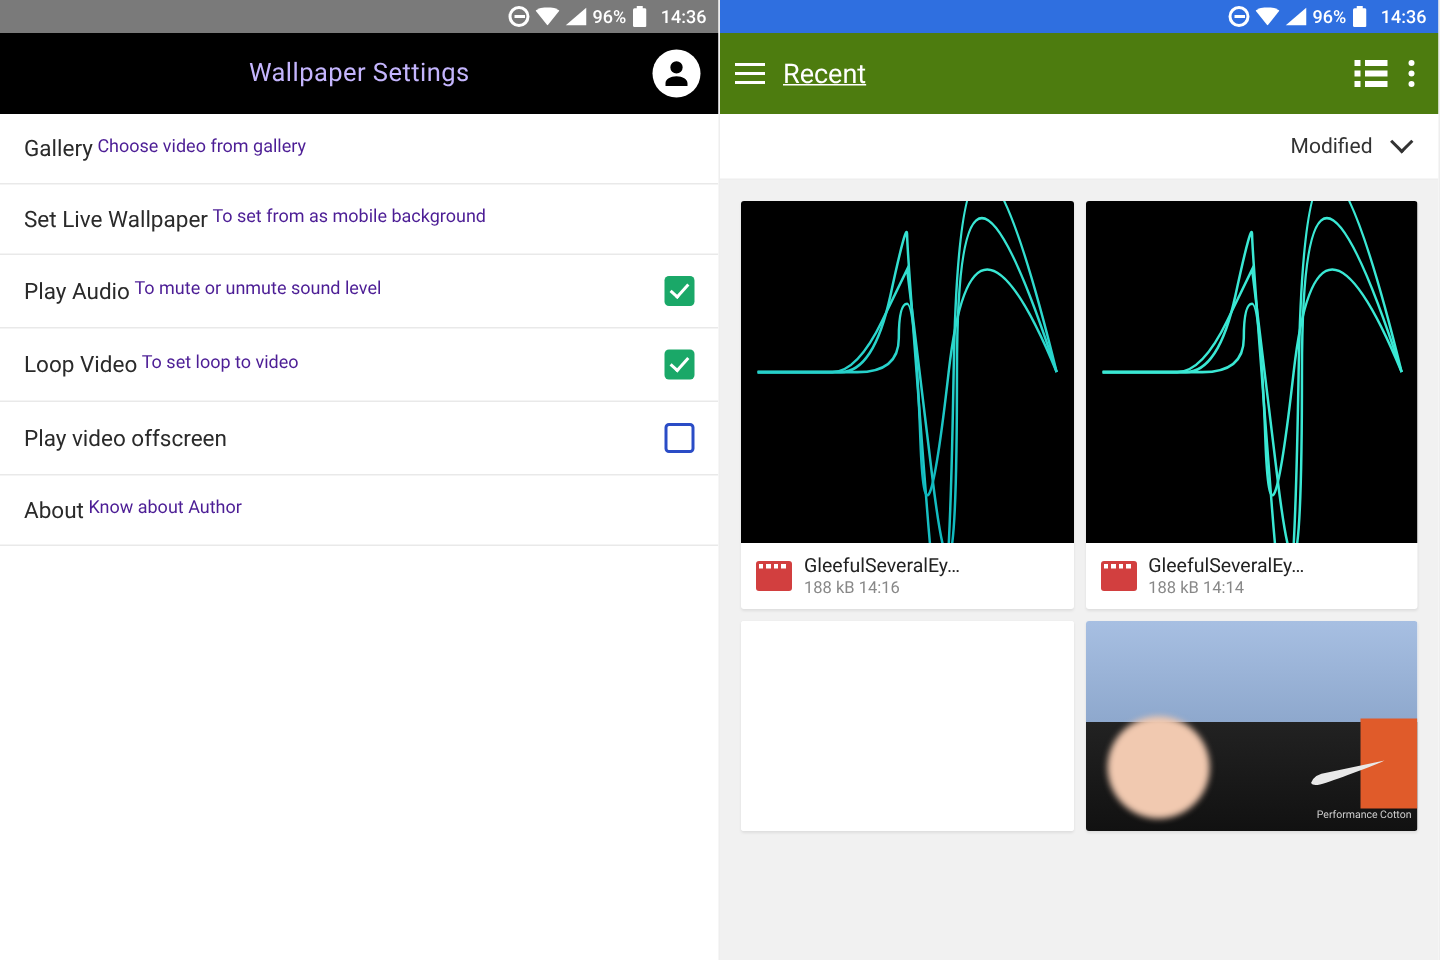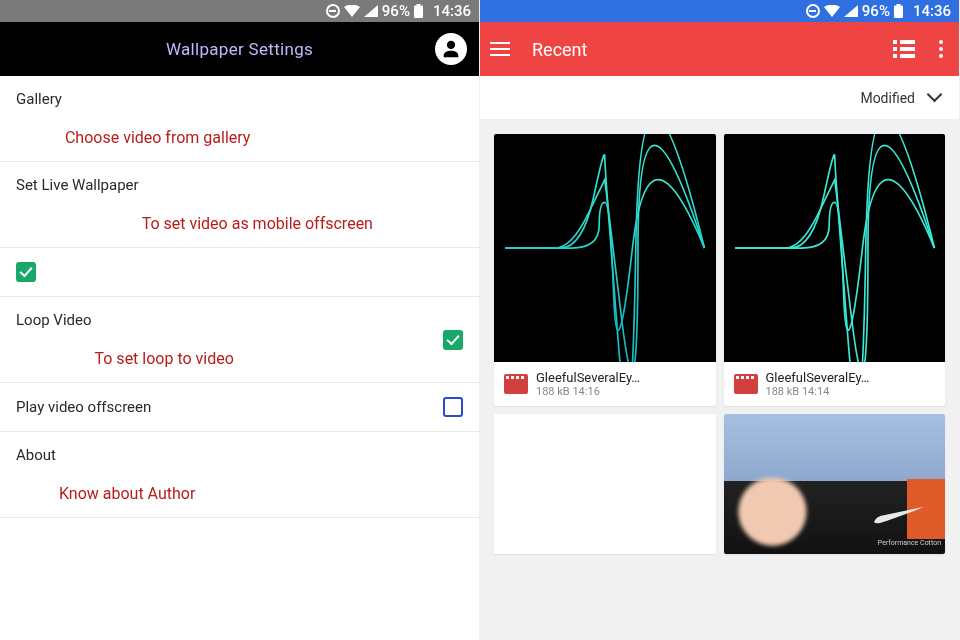--- a/index.html
+++ b/index.html
@@ -1,47 +1,47 @@
 <!DOCTYPE html>
 <html><head>
 <meta charset="utf-8">
 <style>
   * { box-sizing: border-box; margin: 0; padding: 0; }
   body { font-family: Roboto, -apple-system, BlinkMacSystemFont, "Segoe UI", Arial, sans-serif; background: #fff; width: 960px; height: 640px; overflow: hidden; }
   .canvas { display: flex; width: 960px; height: 640px; }
   .phone { flex: 0 0 480px; height: 640px; display: flex; flex-direction: column; border-right: 1px solid #eee; background: #fff; position: relative; overflow: hidden; }
 
   
-  .statusbar { height: 22px; display: flex; align-items: center; justify-content: flex-end; padding: 0 8px; font-size: 15px; font-weight: 500; color: #fff; gap: 4px; }
+  .statusbar { height: 22px; display: flex; align-items: center; justify-content: flex-end; padding: 0 8px; font-size: 12px; font-weight: 500; color: #fff; gap: 4px; }
   .statusbar.grey { background: #7a7a7a; }
   .statusbar.blue { background: #2f6fe0; }
   .status-sep { width: 2px; }
   .dnd-icon { width: 14px; height: 14px; border-radius: 50%; border: 2px solid #fff; display: inline-flex; align-items: center; justify-content: center; }
   .dnd-icon::after { content: ""; width: 7px; height: 2px; background: #fff; }
   .wifi, .sig, .batt { display: inline-flex; align-items: center; justify-content: center; }
 
   
   .appbar-dark { height: 54px; background: #000; color: #c4b5fd; display: flex; align-items: center; justify-content: center; position: relative; }
   .appbar-dark .title { font-size: 17px; font-weight: 400; letter-spacing: .3px; }
   .appbar-dark .avatar { position: absolute; right: 12px; width: 32px; height: 32px; border-radius: 50%; background: #fff; display: flex; align-items: center; justify-content: center; }
   .appbar-dark .avatar svg { width: 22px; height: 22px; fill: #000; }
 
   
   .settings-list { flex: 1; overflow: hidden; }
   .setting-row { display: flex; align-items: center; justify-content: space-between; padding: 14px 16px; border-bottom: 1px solid #e9e9e9; }
   .setting-text { display: flex; flex-direction: row; gap: 3px; }
   .setting-title { font-size: 15px; color: #2a2a2a; font-weight: 400; }
-  .setting-sub { font-size: 16px; color: #b91c1c; margin-top: 38px; }
+  .setting-sub { font-size: 12px; color: #4c1d95; }
   .chk { width: 20px; height: 20px; border-radius: 3px; display: flex; align-items: center; justify-content: center; }
   .chk.on { background: #1aa868; }
   .chk.on::after { content: ""; width: 10px; height: 5px; border-left: 2px solid #fff; border-bottom: 2px solid #fff; transform: rotate(-48deg); margin-top: -3px; }
   .chk.off { border: 2px solid #2a4cc6; }
 
   
-  .appbar-blue { height: 54px; background: #ef4444; color: #fff; display: flex; align-items: center; padding: 0 10px; gap: 18px; }
+  .appbar-blue { height: 54px; background: #4d7c0f; color: #fff; display: flex; align-items: center; padding: 0 10px; gap: 8px; text-decoration: underline; }
   .hamburger { display: flex; flex-direction: column; gap: 4px; width: 24px; padding: 4px 0; }
   .hamburger span { height: 2px; background: #fff; width: 20px; }
   .appbar-blue .title { font-size: 18px; font-weight: 400; flex: 1; }
   .list-icon-box { display: flex; flex-direction: column; gap: 3px; width: 22px; }
   .list-icon-box .bar { display: flex; gap: 3px; }
   .list-icon-box .dot { width: 4px; height: 4px; background: #fff; }
   .list-icon-box .line { flex: 1; height: 4px; background: #fff; }
   .kebab { display: flex; flex-direction: column; gap: 3px; padding: 0 6px; }
   .kebab span { width: 4px; height: 4px; border-radius: 50%; background: #fff; }
 
@@ -117,24 +117,28 @@
     <div class="settings-list">
       <div class="setting-row">
         <div class="setting-text">
           <span class="setting-title">Gallery</span>
           <span class="setting-sub">Choose video from gallery</span>
         </div>
       </div>
       <div class="setting-row">
         <div class="setting-text">
           <span class="setting-title">Set Live Wallpaper</span>
-          <span class="setting-sub">To set video as mobile offscreen</span>
-        </div>
-      </div>
-      <div class="setting-row">
+          <span class="setting-sub">To set from as mobile background</span>
+        </div>
+      </div>
+      <div class="setting-row">
+        <div class="setting-text">
+          <span class="setting-title">Play Audio</span>
+          <span class="setting-sub">To mute or unmute sound level</span>
+        </div>
         <span class="chk on"></span>
       </div>
       <div class="setting-row">
         <div class="setting-text">
           <span class="setting-title">Loop Video</span>
           <span class="setting-sub">To set loop to video</span>
         </div>
         <span class="chk on"></span>
       </div>
       <div class="setting-row">

